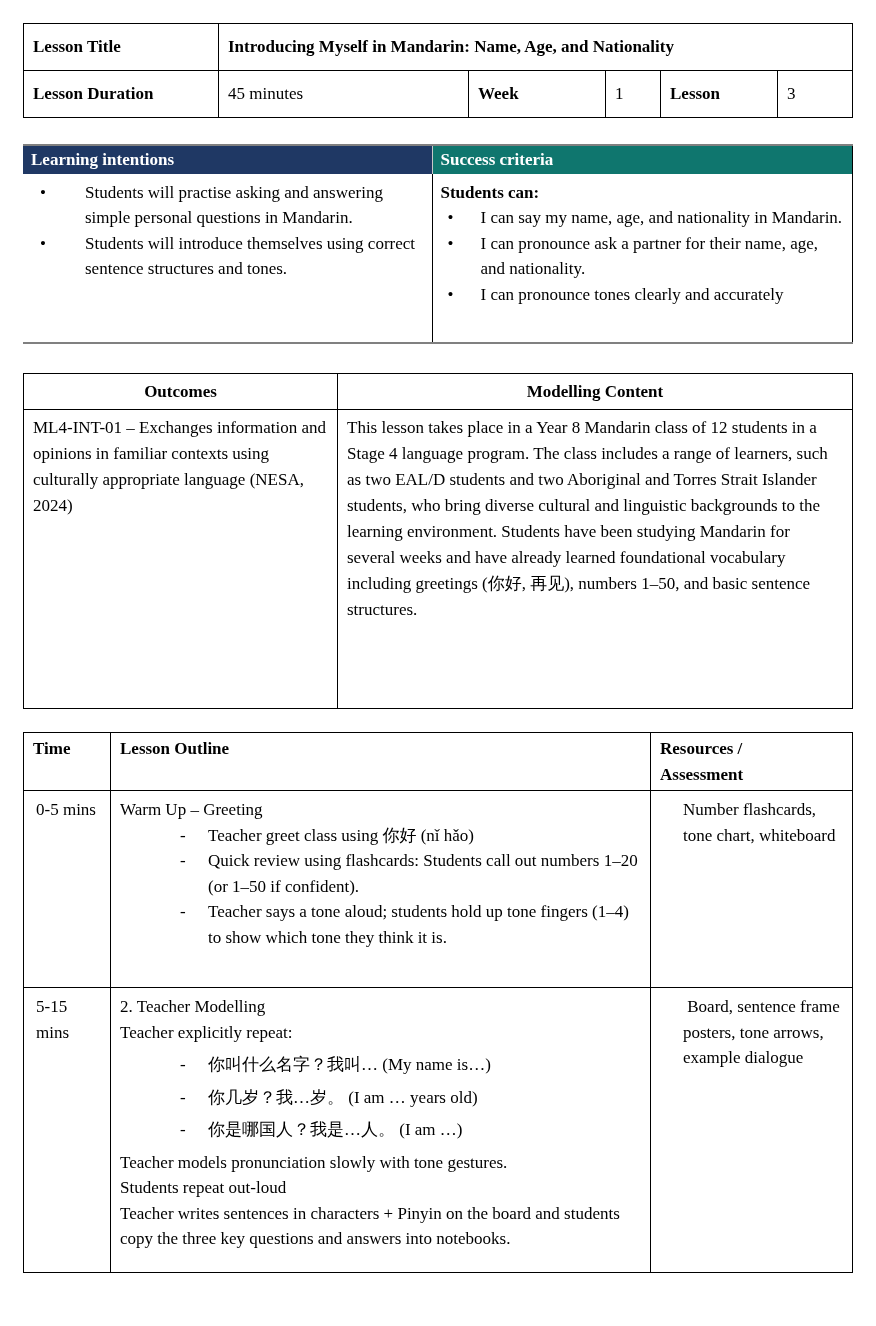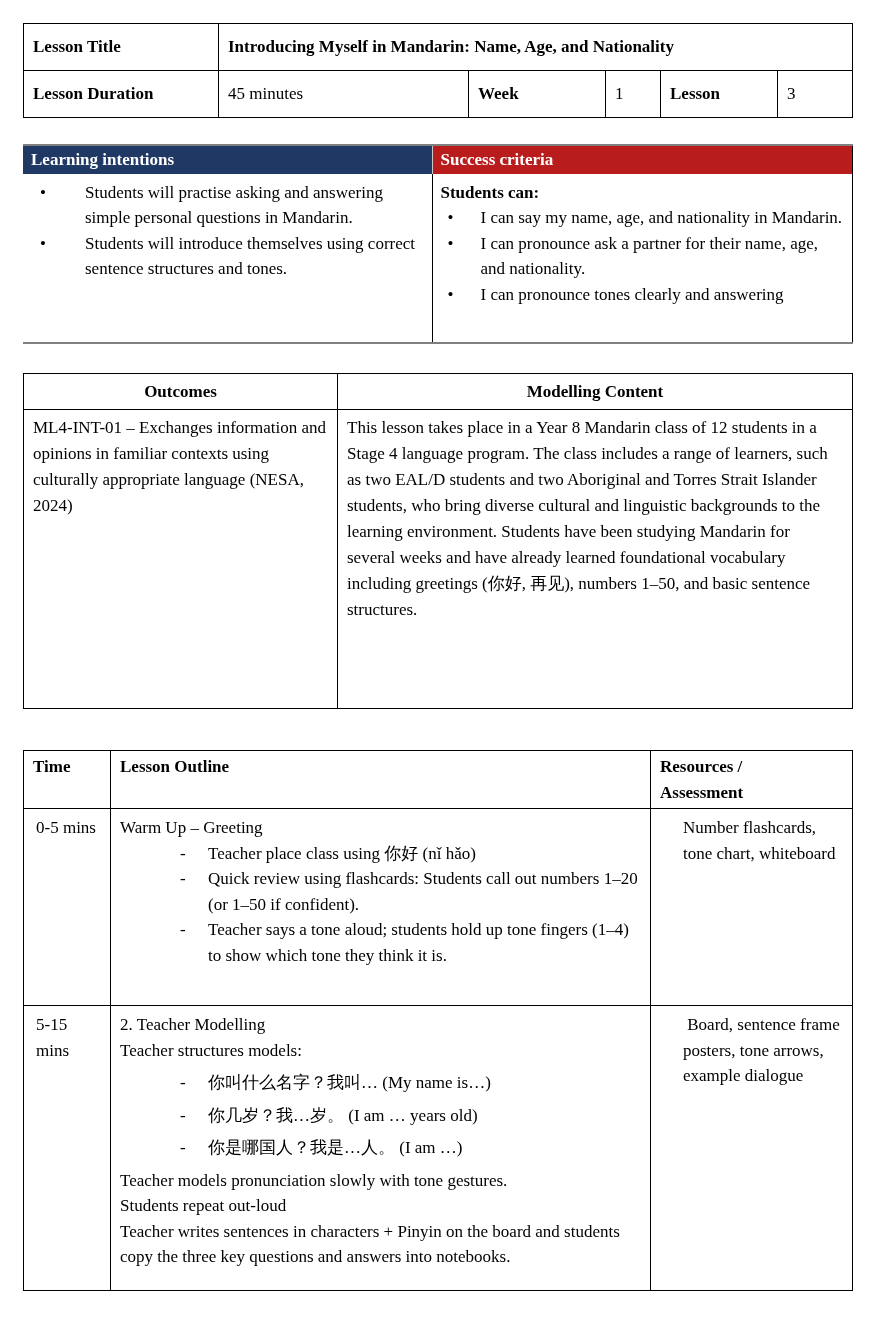--- a/index.html
+++ b/index.html
@@ -29,21 +29,21 @@
   .t2 li::before{content:"\2022";position:absolute;left:17px;}
   .t2 .crit li{padding-left:40px;}
   .t2 .crit li::before{left:7px;}
 
   
   .t3{margin-top:29px;}
   .t3 th{border:1.5px solid #000;padding:5px 9px;font-weight:bold;text-align:center;}
   .t3 td{border:1.5px solid #000;padding:5px 10px 5px 9px;height:288px;line-height:1.53;}
 
   
-  .t4{margin-top:41px;}
+  .t4{margin-top:23px;}
   .t4 th{border:1.5px solid #000;padding:3px 9px;font-weight:bold;}
   .t4 td{border:1.5px solid #000;padding:6px 9px;}
   .t4 .time{padding-left:12px;}
   .t4 tr.r1 td{height:184px;}
   .t4 tr.r2 td{height:272px;}
   .t4 .res{white-space:pre-wrap;padding-left:32px;}
   .t4 th .wrapcap{max-width:122px;}
   .dash li{position:relative;padding-left:88px;}
   .dash li::before{content:"-";position:absolute;left:60px;}
   .dash li.zh{margin:7px 0;}
@@ -79,35 +79,35 @@
     </table>
 
   <table class="t2">
     <colgroup>
         <col style="width:409px">
         <col style="width:420px">
       </colgroup>
     <tbody>
         <tr>
       <th style="background: rgb(31, 56, 100);">Learning intentions</th>
-      <th style="background: #b91c1c;">Success criteria</th>
+      <th style="background: #0f766e;">Success criteria</th>
     </tr>
     <tr>
       <td>
         <ul>
           <li>Students will practise asking and answering simple personal questions in Mandarin.</li>
           <li>Students will introduce themselves using correct sentence structures and tones.</li>
         </ul>
       </td>
       <td class="crit">
         <p class="b">Students can:</p>
         <ul class="crit">
           <li>I can say my name, age, and nationality in Mandarin.</li>
           <li>I can pronounce ask a partner for their name, age, and nationality.</li>
-          <li>I can pronounce tones clearly and answering</li>
+          <li>I can pronounce tones clearly and accurately</li>
         </ul>
       </td>
     </tr>
   </tbody>
     </table>
 
   <table class="t3">
     <colgroup>
         <col style="width:314px">
         <col style="width:515px">
@@ -136,32 +136,32 @@
       <th>Lesson Outline</th>
       <th>
             <div class="wrapcap">Resources / Assessment</div>
           </th>
     </tr>
     <tr class="r1">
       <td class="time">0-5 mins</td>
       <td>
         <p>Warm Up – Greeting</p>
         <ul class="dash">
-          <li>Teacher place class using 你好 (nǐ hǎo)</li>
+          <li>Teacher greet class using 你好 (nǐ hǎo)</li>
           <li>Quick review using flashcards: Students call out numbers 1–20 (or 1–50 if confident).</li>
           <li>Teacher says a tone aloud; students hold up tone fingers (1–4) to show which tone they think it is.</li>
         </ul>
       </td>
       <td class="res">Number flashcards, tone chart, whiteboard</td>
     </tr>
     <tr class="r2">
       <td class="time">5-15 mins</td>
       <td>
         <p>2. Teacher Modelling</p>
-        <p>Teacher structures models:</p>
+        <p>Teacher explicitly repeat:</p>
         <ul class="dash">
           <li class="zh">你叫什么名字？我叫… (My name is…)</li>
           <li class="zh">你几岁？我…岁。 (I am … years old)</li>
           <li class="zh">你是哪国人？我是…人。 (I am …)</li>
         </ul>
         <p>Teacher models pronunciation slowly with tone gestures.</p>
         <p>Students repeat out-loud</p>
         <p>Teacher writes sentences in characters + Pinyin on the board and students copy the three key questions and answers into notebooks.</p>
       </td>
       <td class="res"> Board, sentence frame posters, tone arrows, example dialogue</td>

